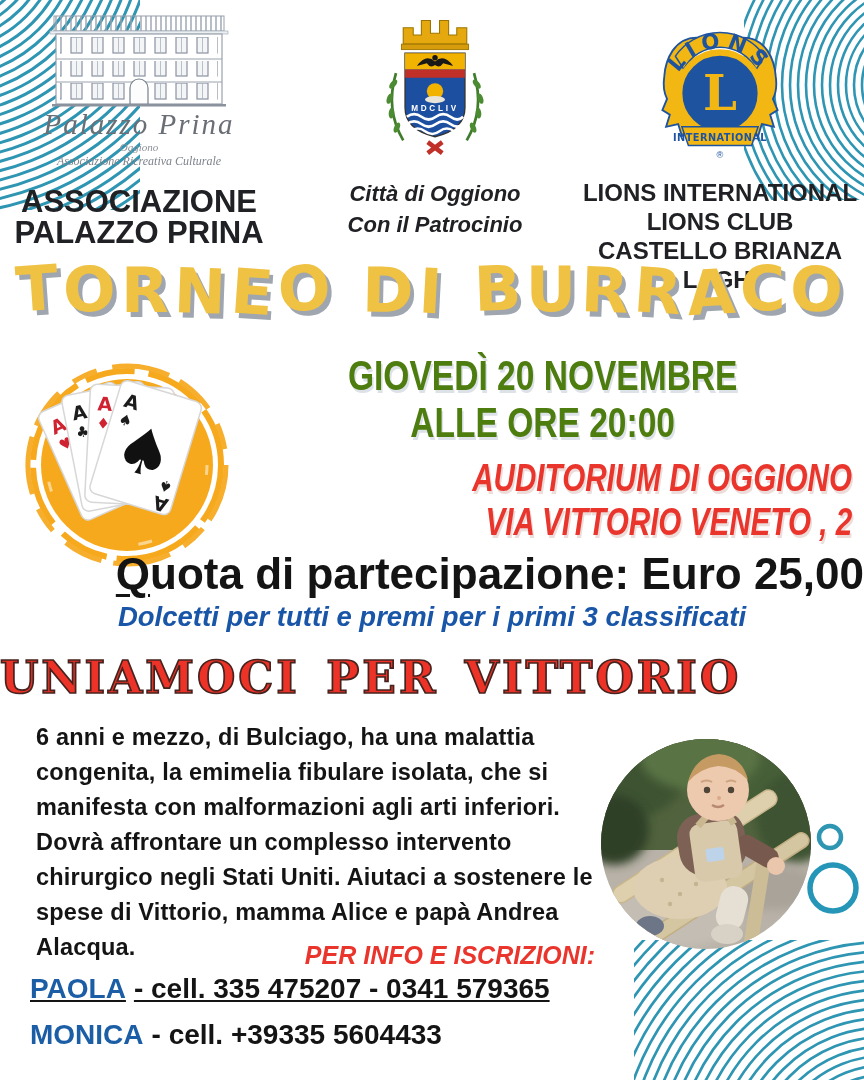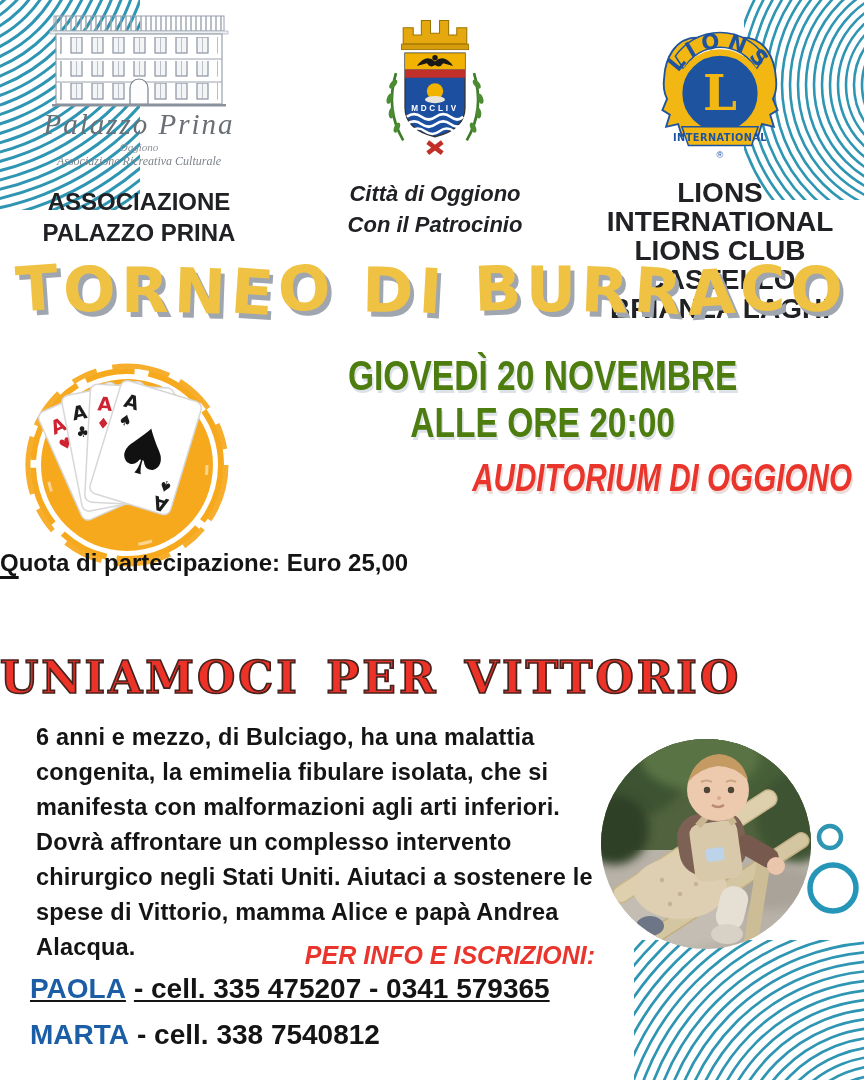--- a/index.html
+++ b/index.html
@@ -12,43 +12,43 @@
   #deco-tr{right:0;top:0;}
   #deco-br{right:0;bottom:0;}
   #bubbles{left:775px;top:812px;}
 
   
   .hcol{position:absolute;text-align:center;}
   #col-palazzo{left:14px;top:10px;width:250px;}
   #col-patrocinio{left:295px;top:6px;width:280px;}
   #col-lions{left:582px;top:6px;width:276px;}
   .hcap{font-weight:bold;color:#202124;}
-  #col-palazzo .hcap{font-size:24px;line-height:31px;margin-top:12px;}
+  #col-palazzo .hcap{font-size:31px;line-height:31px;margin-top:12px;}
   #col-patrocinio .hcap{font-size:22px;line-height:31px;font-style:italic;margin-top:10px;}
-  #col-lions .hcap{font-size:28px;line-height:29px;margin-top:10px;}
+  #col-lions .hcap{font-size:24px;line-height:29px;margin-top:10px;}
 
   
   #title{position:absolute;left:0;right:0;top:254px;text-align:center;
          font-family:"DejaVu Sans",sans-serif;font-weight:bold;font-size:62px;
          color:#efc243;letter-spacing:5px;
          text-shadow:4px 5px 0 #9fa6af;}
   #title .tl{display:inline-block;white-space:pre;}
 
   
   #cards-illu{position:absolute;left:20px;top:350px;}
   .cond{display:inline-block;transform:scaleX(.78);}
   #date-block{position:absolute;left:225px;width:635px;top:352px;text-align:center;
               color:#4d7c0f;font-weight:bold;font-size:43px;line-height:47px;
               text-shadow:2px 3px 0 #dde2e8;}
   #venue-block{position:absolute;left:0;right:12px;top:456px;text-align:right;
                color:#ea352c;font-weight:bold;font-style:italic;font-size:38px;line-height:44px;
                text-shadow:2px 3px 0 #ecdcda;}
   #venue-block .cond{transform-origin:right center;}
-  #fee{position:absolute;left:0;right:0;top:549px;text-align:left;
-       font-size:24px;font-weight:bold;color:#141414;}
+  #fee{position:absolute;left:0;right:0;top:549px;text-align:right;
+       font-size:44px;font-weight:bold;color:#141414;}
   #fee .fee-q{text-decoration:underline;text-decoration-thickness:3px;text-underline-offset:5px;}
   #prizes{position:absolute;left:0;right:0;top:601px;text-align:center;
           font-size:27.5px;font-weight:bold;font-style:italic;color:#1a56a8;}
 
   
   #headline{position:absolute;left:0;right:0;top:652px;text-align:left;
             font-family:"DejaVu Serif",serif;font-weight:bold;font-size:44px;
             color:#ed3227;letter-spacing:3px;word-spacing:8px;
             -webkit-text-stroke:1.7px #45231f;}
   #appeal-body{position:absolute;left:36px;top:720px;width:562px;
@@ -278,24 +278,26 @@
     </g>
   </svg>
 
   <div id="date-block">
     <div><span class="cond">GIOVEDÌ 20 NOVEMBRE</span></div>
     <div><span class="cond">ALLE ORE 20:00</span></div>
   </div>
 
   <div id="venue-block">
     <div><span class="cond">AUDITORIUM DI OGGIONO</span></div>
+    <div><span class="cond">VIA VITTORIO VENETO , 2</span></div>
   </div>
 
   <div id="fee"><span class="fee-q">Q</span><span>uota di partecipazione: Euro 25,00</span></div>
 
+  <div id="prizes">Dolcetti per tutti e premi per i primi 3 classificati</div>
 
   <div id="headline">UNIAMOCI PER VITTORIO</div>
   <div id="appeal-body">6 anni e mezzo, di Bulciago, ha una malattia congenita, la emimelia fibulare isolata, che si manifesta con malformazioni agli arti inferiori. Dovrà affrontare un complesso intervento chirurgico negli Stati Uniti. Aiutaci a sostenere le spese di Vittorio, mamma Alice e papà Andrea Alacqua.</div>
 
   <svg id="photo" width="212" height="212" viewBox="0 0 212 212">
     <defs>
       <clipPath id="photoClip">
           <circle cx="106" cy="106" r="105"></circle>
         </clipPath>
       <filter id="blurS" x="-50%" y="-50%" width="200%" height="200%">
@@ -345,17 +347,17 @@
     </g>
   </svg>
 
   <div id="info-heading">PER INFO E ISCRIZIONI:</div>
 
   <div class="contact-line" id="contact-line1">
     <span class="cname">PAOLA</span><span>- cell. 335 475207 - 0341 579365</span>
   </div>
   <div class="contact-line" id="contact-line2">
     <div>
-      <span class="cname">MARTA</span><span>- cell. 338 7540812</span>
+      <span class="cname">MONICA</span><span>- cell. +39335 5604433</span>
     </div>
   </div>
 
 </div>
 
 </body></html>

